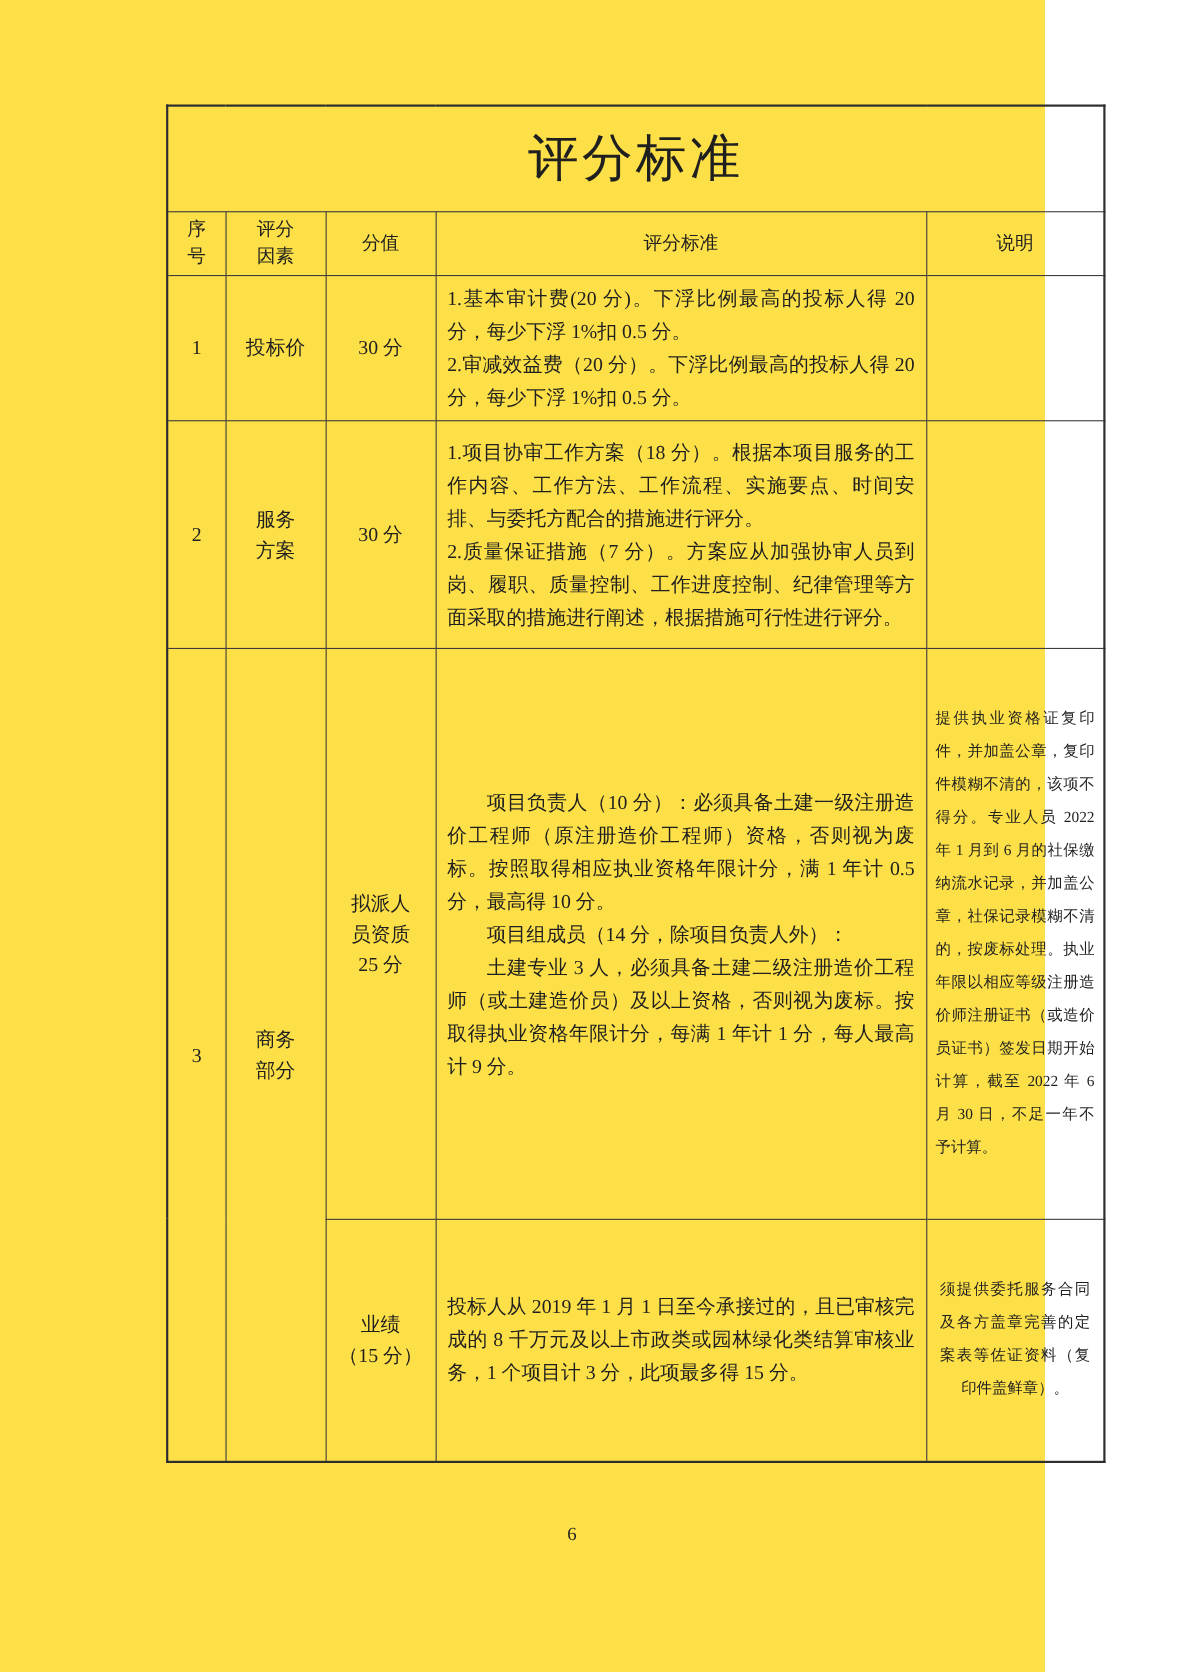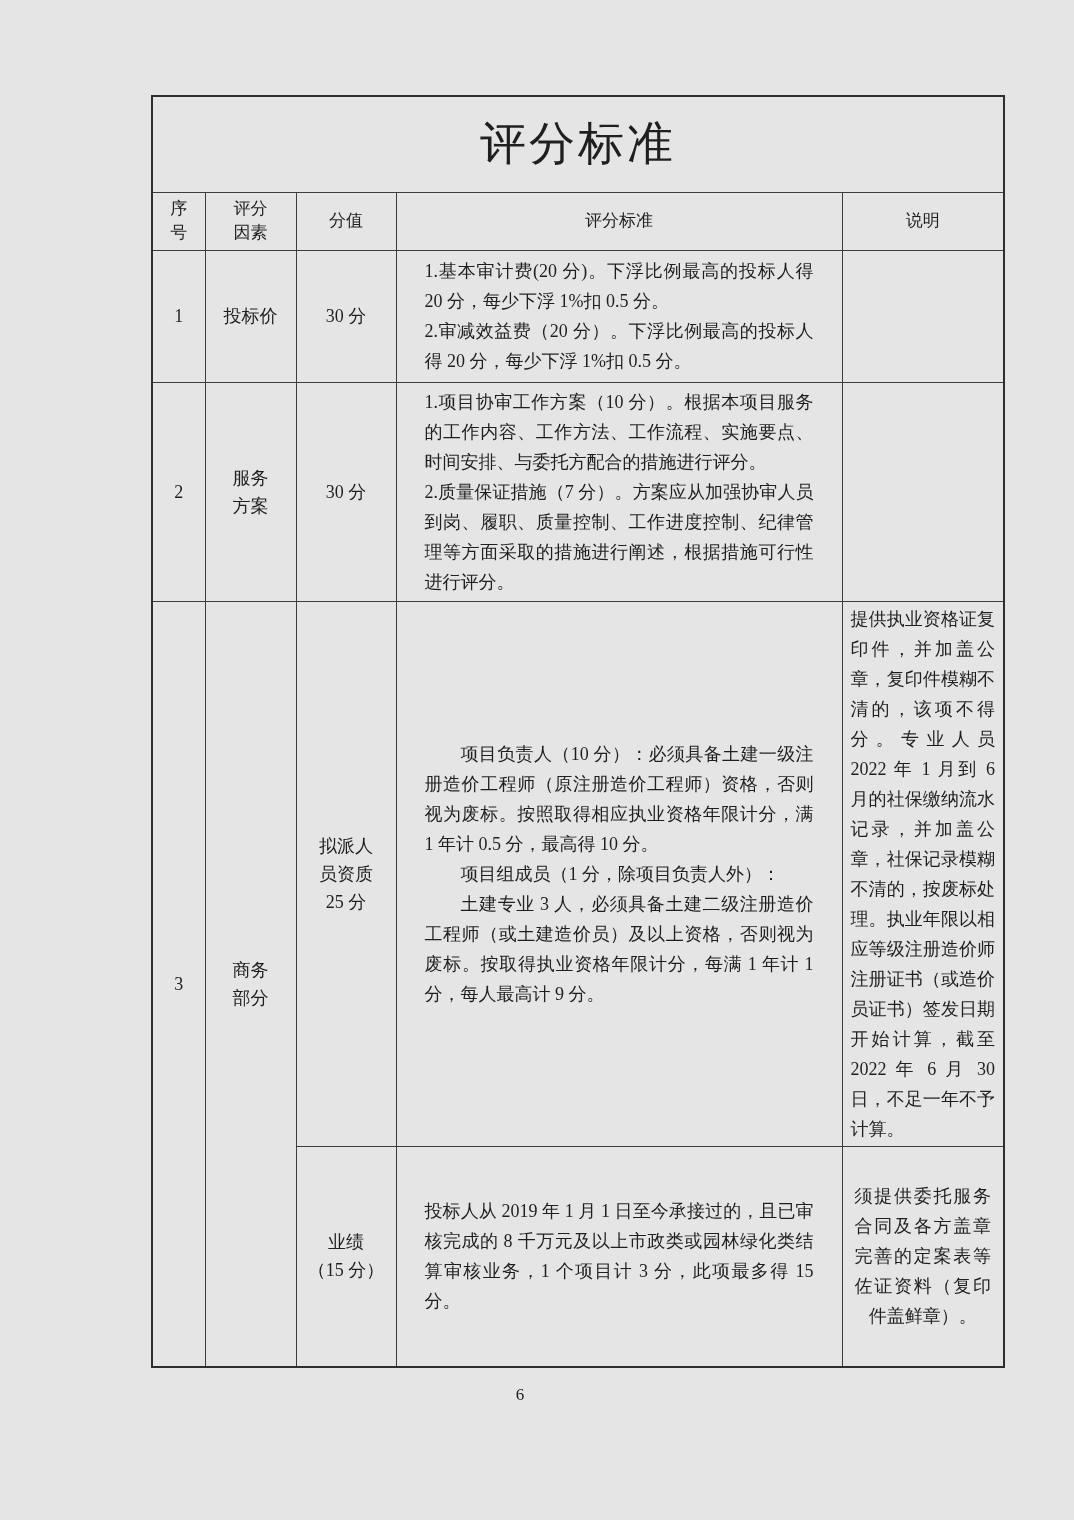--- a/index.html
+++ b/index.html
@@ -8,23 +8,23 @@
     height: 1520px;
     background: #ffffff;
     font-family: "Liberation Serif", "DejaVu Serif", serif;
     color: #1f1f1f;
     position: relative;
     overflow: hidden;
   }
   .doc-page {
     position: absolute;
     left: 0; top: 0;
-    width: 1074px;
+    width: 950px;
     height: 1520px;
-    background: #e5e5e5;
+    background: #fde047;
   }
   table.score-table {
     position: absolute;
     left: 151px;
     top: 95px;
     width: 852px;
     border-collapse: collapse;
     table-layout: fixed;
     border: 2px solid #2e2e2e;
   }
@@ -56,27 +56,27 @@
   }
   td.center-cell {
     text-align: center;
     font-size: 18px;
     line-height: 28px;
     white-space: pre-line;
   }
   td.criteria-cell {
     font-size: 18px;
     line-height: 30px;
-    padding: 4px 28px;
+    padding: 4px 10px;
     text-align: justify;
   }
   td.criteria-cell p { margin: 0; }
   td.criteria-cell.indented p { text-indent: 2em; }
   td.note-cell {
-    font-size: 18px;
+    font-size: 14px;
     line-height: 30px;
     padding: 2px 8px;
     text-align: justify;
   }
   td.note-cell.note-centered {
     text-align: justify;
     text-align-last: center;
     padding: 2px 12px;
     margin-top: 48px;
   }
@@ -133,36 +133,36 @@
       </td>
       <td class="note-cell"></td>
     </tr>
 
     <tr class="row-2">
       <td class="center-cell">2</td>
       <td class="center-cell">服务
 方案</td>
       <td class="center-cell">30 分</td>
       <td class="criteria-cell">
-        <p>1.项目协审工作方案（10 分）。根据本项目服务的工作内容、工作方法、工作流程、实施要点、时间安排、与委托方配合的措施进行评分。</p>
+        <p>1.项目协审工作方案（18 分）。根据本项目服务的工作内容、工作方法、工作流程、实施要点、时间安排、与委托方配合的措施进行评分。</p>
         <p>2.质量保证措施（7 分）。方案应从加强协审人员到岗、履职、质量控制、工作进度控制、纪律管理等方面采取的措施进行阐述，根据措施可行性进行评分。</p>
       </td>
       <td class="note-cell"></td>
     </tr>
 
     <tr class="row-3a">
       <td class="center-cell" rowspan="2">3</td>
       <td class="center-cell" rowspan="2">商务
 部分</td>
       <td class="center-cell">拟派人
 员资质
 25 分</td>
       <td class="criteria-cell indented">
         <p>项目负责人（10 分）：必须具备土建一级注册造价工程师（原注册造价工程师）资格，否则视为废标。按照取得相应执业资格年限计分，满 1 年计 0.5 分，最高得 10 分。</p>
-        <p>项目组成员（1 分，除项目负责人外）：</p>
+        <p>项目组成员（14 分，除项目负责人外）：</p>
         <p>土建专业 3 人，必须具备土建二级注册造价工程师（或土建造价员）及以上资格，否则视为废标。按取得执业资格年限计分，每满 1 年计 1 分，每人最高计 9 分。</p>
       </td>
       <td class="note-cell">提供执业资格证复印件，并加盖公章，复印件模糊不清的，该项不得分。专业人员 2022 年 1 月到 6 月的社保缴纳流水记录，并加盖公章，社保记录模糊不清的，按废标处理。执业年限以相应等级注册造价师注册证书（或造价员证书）签发日期开始计算，截至 2022 年 6 月 30 日，不足一年不予计算。</td>
     </tr>
 
     <tr class="row-3b">
       <td class="center-cell">业绩
 （15 分）</td>
       <td class="criteria-cell">
         <p>投标人从 2019 年 1 月 1 日至今承接过的，且已审核完成的 8 千万元及以上市政类或园林绿化类结算审核业务，1 个项目计 3 分，此项最多得 15 分。</p>

